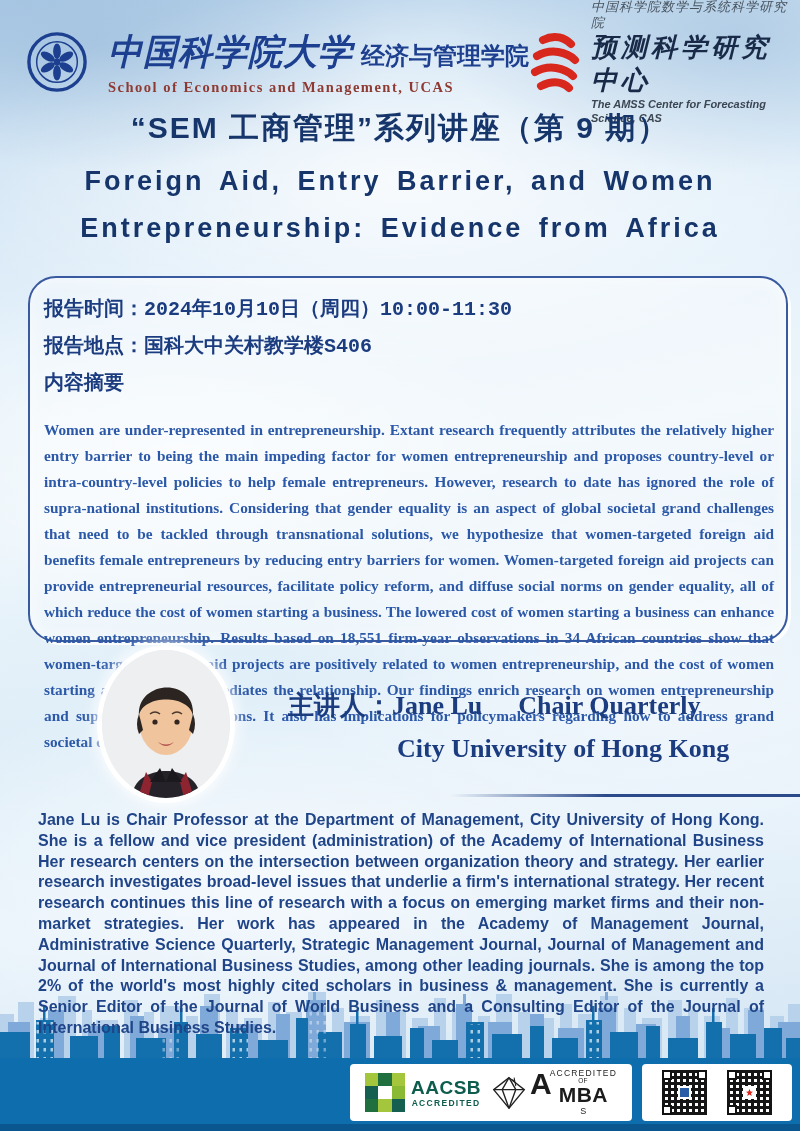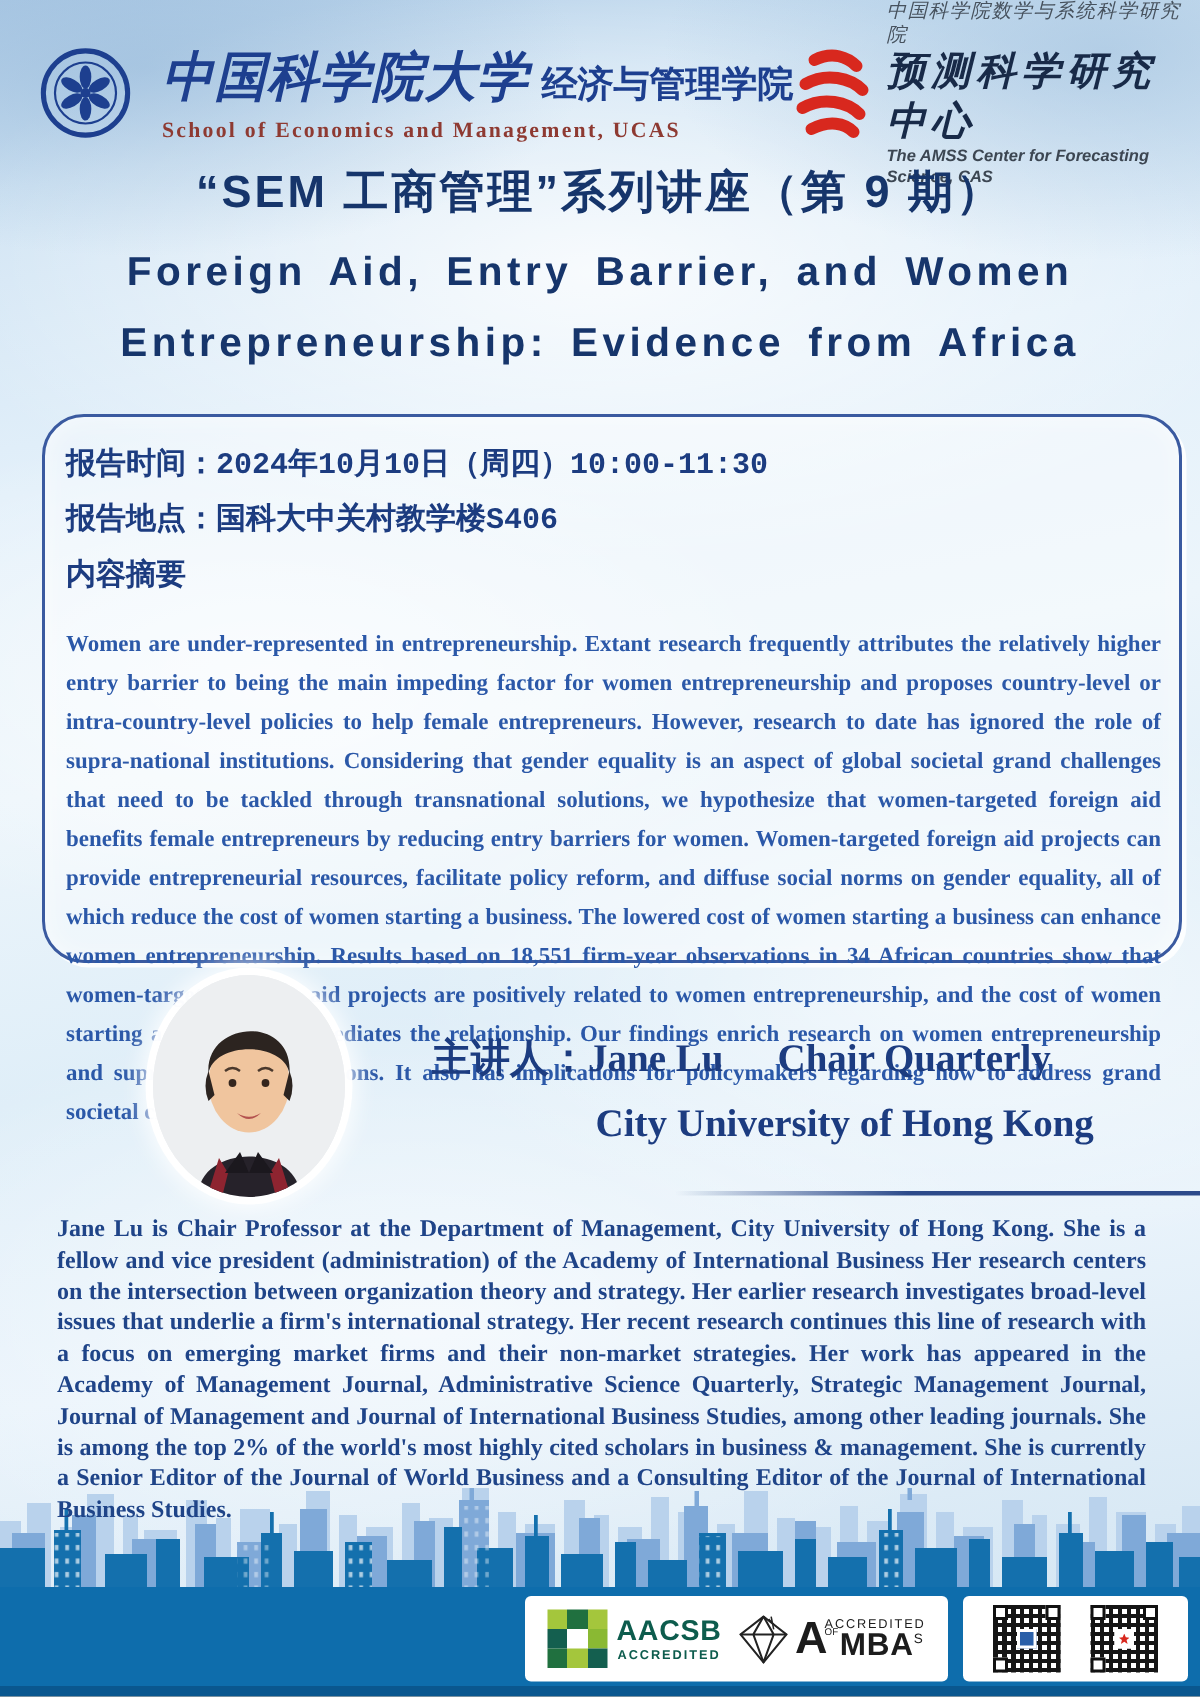--- a/index.html
+++ b/index.html
@@ -48,40 +48,40 @@
   .portrait{position:absolute;left:0;top:0;width:128px;height:148px;border-radius:50%;overflow:hidden;
     box-shadow:0 0 0 5px rgba(255,255,255,.95), 0 0 14px 8px rgba(255,255,255,.8);background:#eceff1;}
   .speaker-line1{position:absolute;left:186px;top:38px;font-weight:bold;font-size:26px;color:#1c3c80;white-space:nowrap;}
   .speaker-line1 .name, .speaker-line1 .sp-title{font-family:"Liberation Serif",serif;}
   .speaker-line1 .sp-title{margin-left:36px;}
   .speaker-line2{position:absolute;left:295px;top:84px;font-family:"Liberation Serif",serif;font-weight:bold;font-size:26px;color:#1c3c80;white-space:nowrap;}
   .divider{position:absolute;left:348px;top:144px;width:444px;height:3px;
     background:linear-gradient(90deg,rgba(44,74,138,0) 0%,#2c4a8a 35%,#2c4a8a 100%);}
   
   .bio{position:absolute;left:38px;top:810px;width:726px;z-index:3;
-    font-family:Liberation Serif, serif;font-weight:bold;color:#1f4488;
+    font-family:Liberation Sans, sans-serif;font-weight:bold;color:#1f4488;
     font-size:16px;line-height:20.8px;text-align:justify;}
   
   .skyline{position:absolute;left:0;top:992px;width:800px;height:68px;z-index:1;}
   .band{position:absolute;left:0;top:1058px;width:800px;height:73px;background:#0e6dac;z-index:2;}
   .band-shade{position:absolute;left:0;bottom:0;width:100%;height:7px;background:#0a578f;}
   .logos-box{position:absolute;left:350px;top:1064px;width:282px;height:57px;background:#fff;border-radius:4px;z-index:4;
     display:flex;align-items:center;justify-content:space-evenly;padding:0 4px;box-sizing:border-box;}
   .aacsb{display:flex;align-items:center;gap:6px;}
   .aacsb-mosaic{width:40px;height:40px;display:grid;grid-template-columns:repeat(3,1fr);grid-template-rows:repeat(3,1fr);}
   .aacsb-text{line-height:1;text-align:center;}
   .aacsb-name{font-size:19px;font-weight:bold;color:#0d5c4d;letter-spacing:.5px;}
   .aacsb-sub{font-size:8.5px;font-weight:bold;color:#0d5c4d;letter-spacing:1.3px;margin-top:2px;}
   .amba{display:flex;align-items:center;gap:4px;}
   .amba-diamond{width:34px;height:34px;}
   .amba-text{display:flex;align-items:flex-start;line-height:1;color:#1c1c1c;}
   .amba-a{font-size:30px;font-weight:bold;}
   .amba-col{display:flex;flex-direction:column;margin-left:-2px;}
   .amba-ssoc{font-size:8.5px;letter-spacing:1.2px;}
-  .amba-row{display:flex;align-items:flex-start;}
+  .amba-row{display:flex;align-items:center;flex-direction:column;}
   .amba-of{font-size:6.5px;margin-right:1px;}
   .amba-mba{font-size:21px;font-weight:bold;letter-spacing:.5px;}
   .amba-s{font-size:9px;margin-top:2px;}
   .qr-box{position:absolute;left:642px;top:1064px;width:150px;height:57px;background:#fff;border-radius:4px;z-index:4;
     display:flex;align-items:center;justify-content:space-evenly;}
   .qr{position:relative;width:45px;height:45px;background:
       repeating-linear-gradient(0deg,#151515 0 3px,transparent 3px 6px),
       repeating-linear-gradient(90deg,#151515 0 3px,#fff 3px 6px);}
   .qr .f{position:absolute;width:10px;height:10px;border:2.5px solid #111;background:#fff;box-sizing:border-box;}
   .qr .f.tl{top:0;left:0;} .qr .f.tr{top:0;right:0;} .qr .f.bl{bottom:0;left:0;}

